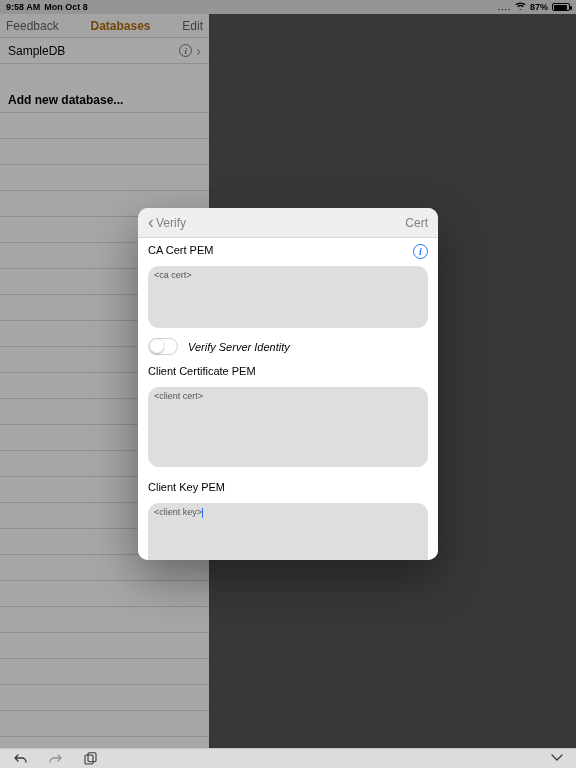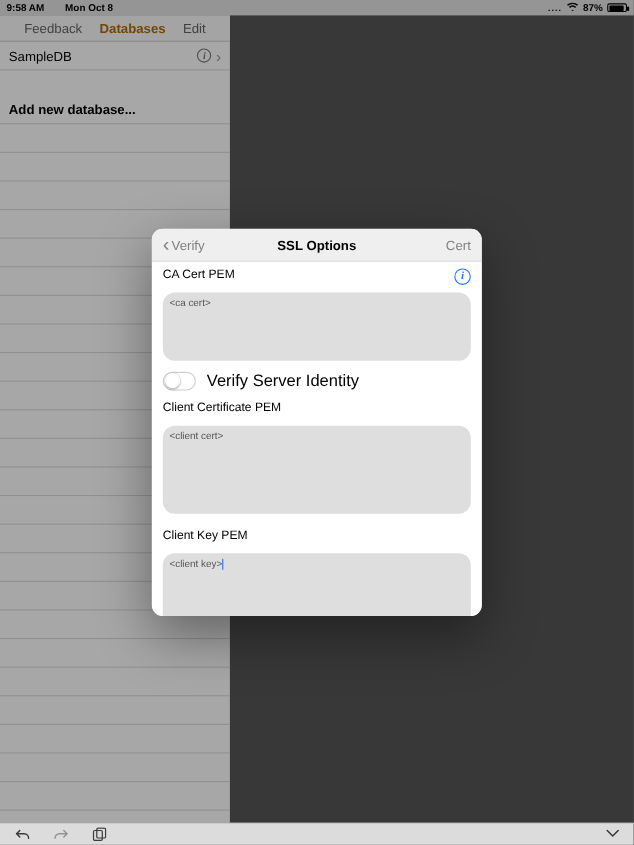--- a/index.html
+++ b/index.html
@@ -1,30 +1,30 @@
 <!DOCTYPE html>
 <html><head>
   <meta charset="utf-8">
   <style>
     * { margin: 0; padding: 0; box-sizing: border-box; font-family: -apple-system, "Helvetica Neue", Helvetica, Arial, sans-serif; -webkit-font-smoothing: antialiased; }
     html, body { width: 576px; height: 768px; overflow: hidden; background: #5a5a5a; }
 
     
     .statusbar { position: absolute; top: 0; left: 0; right: 0; height: 14px; display: flex; align-items: center; justify-content: space-between; padding: 0 6px; font-size: 9px; font-weight: 600; color: #000; background: #cfcfd0; z-index: 2; }
-    .statusbar .sb-left { display: flex; gap: 19px; }
+    .statusbar .sb-left { display: flex; gap: 4px; }
     .statusbar .sb-right { display: flex; align-items: center; gap: 4px; }
     .sb-sig { letter-spacing: 1px; font-size: 8px; }
     .battery { display: inline-block; width: 18px; height: 8px; border: 1px solid #000; border-radius: 2px; position: relative; }
     .battery::after { content: ""; position: absolute; right: -3px; top: 2px; width: 2px; height: 4px; background: #000; border-radius: 1px; }
     .battery .fill { position: absolute; top: 0.5px; left: 0.5px; bottom: 0.5px; width: 85%; background: #000; border-radius: 1px; }
 
     
     .app-bg { position: absolute; top: 14px; left: 0; right: 0; bottom: 20px; background: #4e4e4e; z-index: 1; }
     .left-pane { position: absolute; top: 0; left: 0; width: 209px; bottom: 0; background: #e8e8e8; display: flex; flex-direction: column; }
-    .left-nav { height: 24px; display: flex; align-items: center; justify-content: space-between; padding: 0 22px; font-size: 12px; background: #e3e3e3; border-bottom: 1px solid #bfbfbf; }
+    .left-nav { height: 24px; display: flex; align-items: center; justify-content: space-between; padding: 0 6px; font-size: 12px; background: #e3e3e3; border-bottom: 1px solid #bfbfbf; }
     .left-nav .feedback { color: #5a5a5a; }
     .left-nav .db-title { color: #a16207; font-weight: 700; }
     .left-nav .edit { color: #5a5a5a; }
     .list { flex: 1; }
     .row { height: 26px; border-bottom: 1px solid #c8c8c8; display: flex; align-items: center; padding: 0 8px; font-size: 12px; }
     .row.sample { justify-content: space-between; }
     .row.sample .r-icons { display: flex; align-items: center; gap: 4px; }
     .info-mini { width: 13px; height: 13px; border: 1px solid #6b6b6b; border-radius: 50%; color: #6b6b6b; font-size: 9px; display: flex; align-items: center; justify-content: center; font-style: italic; font-family: Georgia, serif; font-weight: 600; }
     .chev-mini { color: #8a8a8a; font-size: 14px; font-weight: 300; }
     .row.add { font-weight: 700; margin-top: 23px; }
@@ -50,21 +50,21 @@
     .section { padding: 6px 10px 2px 10px; }
     .sec-head { display: flex; align-items: flex-start; justify-content: space-between; height: 18px; }
     .sec-label { font-size: 11px; color: #000; }
     .info-circle { width: 15px; height: 15px; border: 1.4px solid #1f78ff; border-radius: 50%; display: flex; align-items: center; justify-content: center; color: #1f78ff; font-family: Georgia, serif; font-style: italic; font-size: 10px; font-weight: 700; }
     .textarea-box { margin: 2px 10px 8px 10px; height: 62px; background: #dedede; border-radius: 11px; padding: 4px 6px; font-size: 9px; color: #555; font-family: -apple-system, Helvetica, Arial, sans-serif; position: relative; }
     .textarea-box.tall { height: 80px; }
     .tb-cursor { display: inline-block; width: 1px; height: 10px; background: #2d6df6; vertical-align: middle; margin-left: 0; }
     .toggle-row { display: flex; align-items: center; gap: 10px; padding: 2px 10px 4px 10px; }
     .switch { width: 30px; height: 17px; border-radius: 10px; border: 1.3px solid #cfcfcf; background: #fff; position: relative; }
     .switch .knob { position: absolute; top: 0.3px; left: 0.6px; width: 14px; height: 14px; background: #fff; border-radius: 50%; box-shadow: 0 1px 2px rgba(0,0,0,0.3), 0 0 0 0.4px rgba(0,0,0,0.08); }
-    .toggle-label { font-size: 15px; color: #000; }
+    .toggle-label { font-size: 11px; color: #000; font-style: italic; }
   </style>
 </head>
 <body>
 
 <div class="statusbar">
   <div class="sb-left">
     <span>9:58 AM</span>
     <span>Mon Oct 8</span>
   </div>
   <div class="sb-right">
@@ -156,21 +156,20 @@
     </span>
   </div>
 </div>
 
 <div class="modal">
   <div class="modal-header">
     <div class="mh-left">
       <span class="chevback">‹</span>
       <span>Verify</span>
     </div>
-    <div class="mh-title">SSL Options</div>
     <div class="mh-right">Cert</div>
   </div>
   <div class="modal-body">
 
     <div class="section">
       <div class="sec-head">
         <span class="sec-label">CA Cert PEM</span>
         <span class="info-circle">i</span>
       </div>
     </div>

